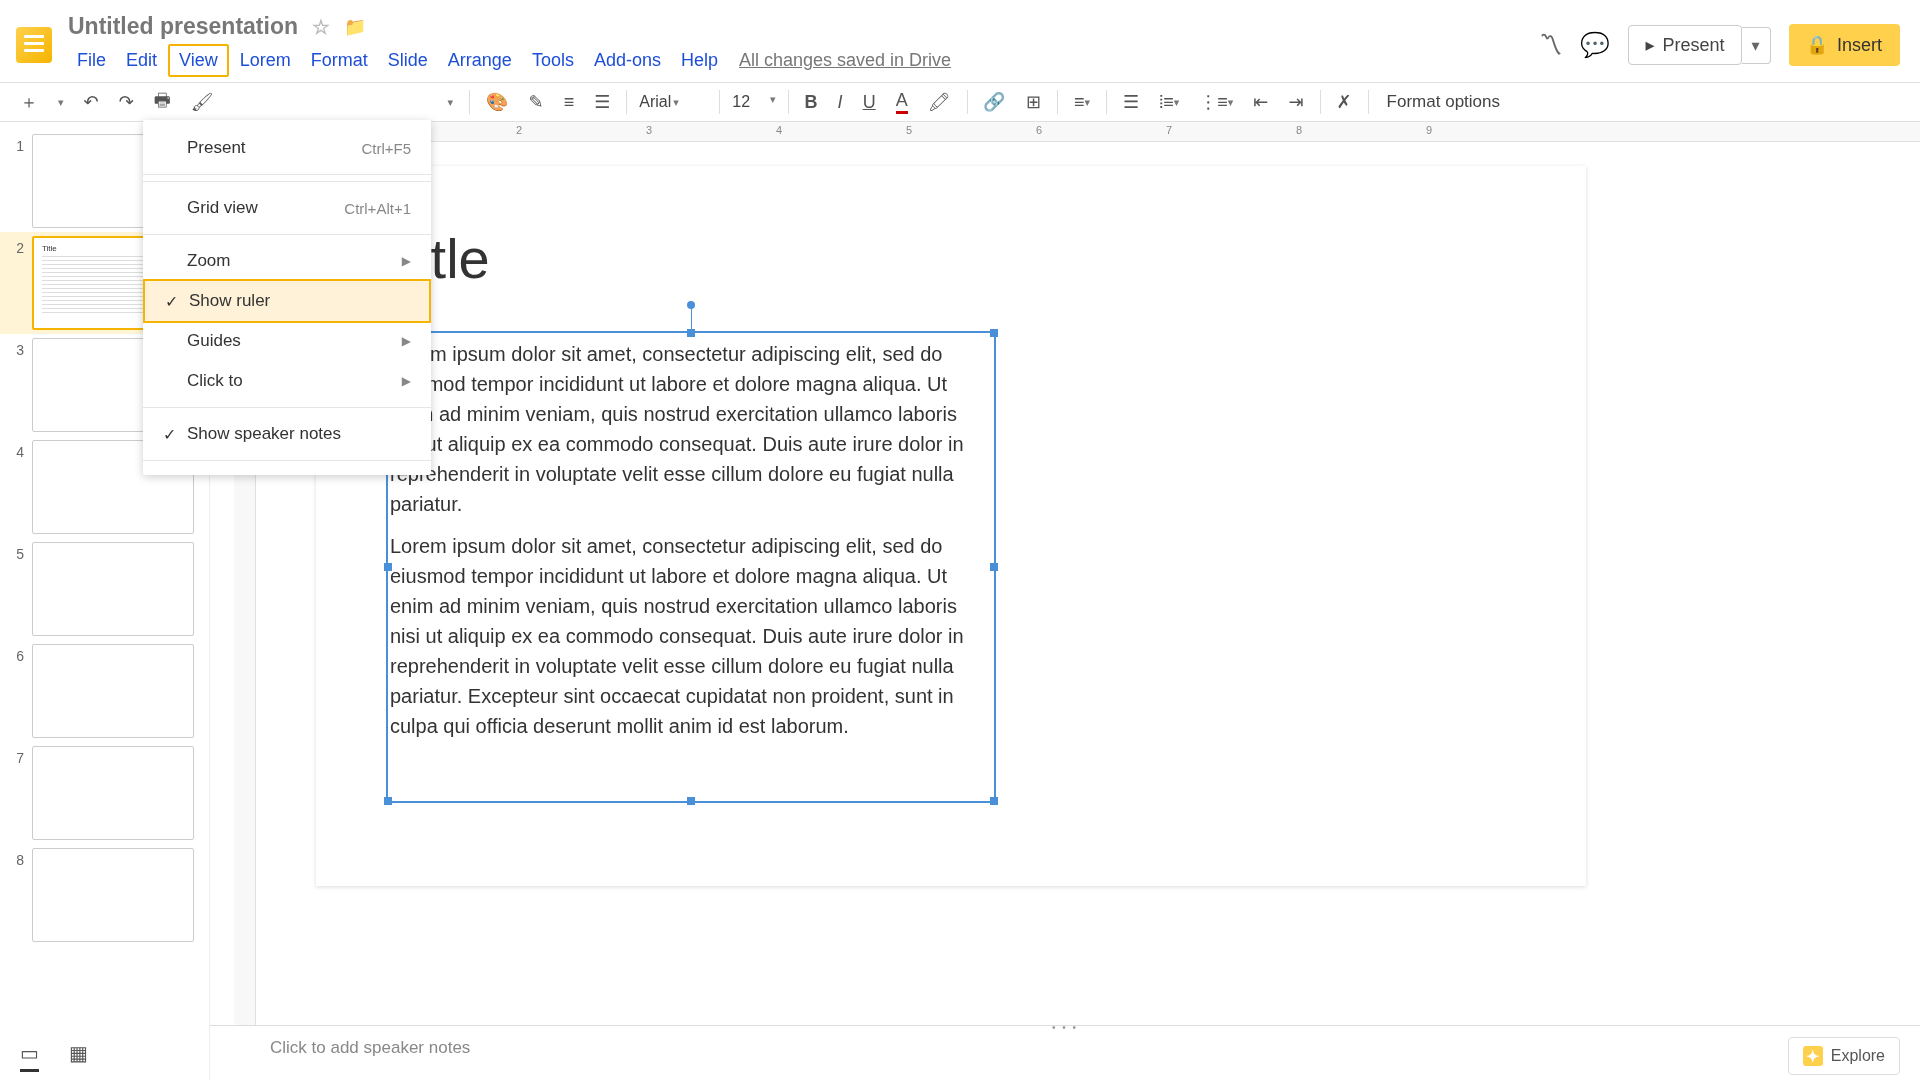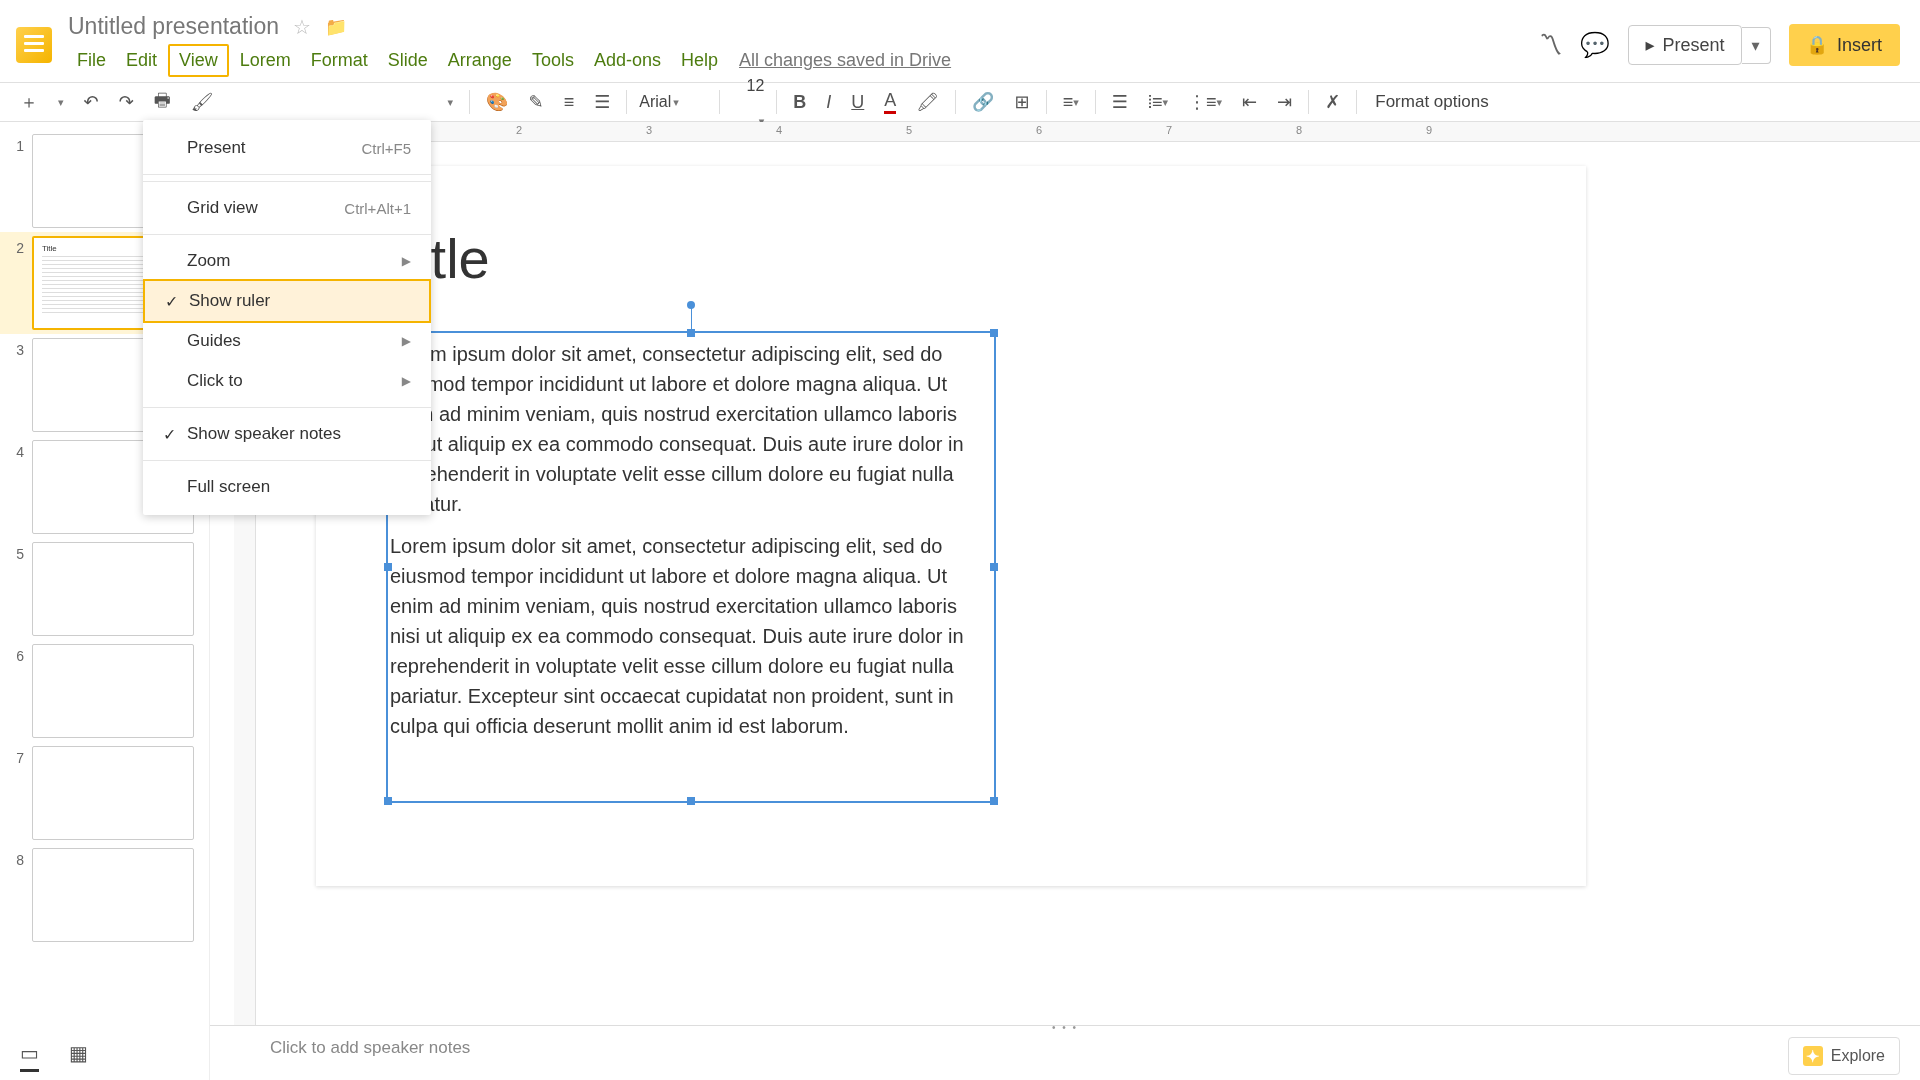--- a/index.html
+++ b/index.html
@@ -5,39 +5,39 @@
 * { margin: 0; padding: 0; box-sizing: border-box; font-family: Arial, sans-serif; }
 body { background: #fff; overflow: hidden; width: 1920px; height: 1080px; position: relative; }
 
 
 .header { display: flex; align-items: center; padding: 8px 20px 0 12px; height: 82px; }
 .logo { width: 44px; height: 44px; margin-right: 12px; display: flex; align-items: center; justify-content: center; }
 .logo-icon { width: 36px; height: 36px; background: linear-gradient(135deg, #ffd04c, #f5b400); border-radius: 4px; position: relative; }
 .logo-icon::before { content: ''; position: absolute; top: 8px; left: 8px; width: 20px; height: 3px; background: #fff; border-radius: 1px; }
 .logo-icon::after { content: ''; position: absolute; top: 15px; left: 8px; width: 20px; height: 3px; background: #fff; border-radius: 1px; box-shadow: 0 7px 0 #fff; }
 .title-area { flex: 1; }
-.doc-title { font-size: 23px; color: #777; font-weight: 400; display: flex; align-items: center; gap: 14px; }
+.doc-title { font-size: 23px; color: #777; font-weight: 700; display: flex; align-items: center; gap: 14px; }
 .star-icon { color: #bbb; font-size: 20px; }
 .folder-icon { color: #888; font-size: 18px; }
 .menubar { display: flex; gap: 2px; margin-top: 4px; align-items: center; }
-.menu-item { padding: 4px 9px; font-size: 18px; color: #4d7c0f; cursor: pointer; }
+.menu-item { padding: 4px 9px; font-size: 18px; color: #1d4ed8; cursor: pointer; }
 .menu-item.active { border: 2px solid #f5b400; border-radius: 2px; background: #fff; }
 .save-status { font-size: 18px; color: #777; text-decoration: underline; margin-left: 10px; }
 .header-right { display: flex; align-items: center; gap: 18px; }
 .header-icon { color: #666; font-size: 24px; cursor: pointer; }
 .present-btn { display: flex; align-items: center; gap: 8px; border: 1.5px solid #ccc; border-radius: 4px; padding: 8px 16px; font-size: 18px; color: #444; cursor: pointer; }
 .present-dropdown { border: 1.5px solid #ccc; border-left: none; border-radius: 0 4px 4px 0; padding: 8px 10px; color: #666; cursor: pointer; margin-left: -18px; }
 .share-btn { background: #ffd04c; border-radius: 4px; padding: 10px 18px; font-size: 18px; color: #333; font-weight: 500; display: flex; align-items: center; gap: 8px; cursor: pointer; }
 
 
 .toolbar { display: flex; align-items: center; border-top: 1px solid #e0e0e0; border-bottom: 1px solid #e0e0e0; height: 40px; padding: 0 12px; gap: 4px; }
 .tb-btn { padding: 6px 8px; color: #555; cursor: pointer; font-size: 18px; display: flex; align-items: center; }
 .tb-sep { width: 1px; height: 24px; background: #ddd; margin: 0 4px; }
 .font-select { min-width: 76px; font-size: 16px; color: #444; padding: 4px; display: flex; align-items: center; gap: 2px; }
-.size-select { min-width: 40px; font-size: 16px; color: #444; padding: 4px; display: flex; align-items: flex-end; gap: 20px; flex-direction: column; }
+.size-select { min-width: 40px; font-size: 16px; color: #444; padding: 4px; display: flex; align-items: flex-start; gap: 20px; }
 .format-options { font-size: 17px; color: #444; margin-left: 10px; }
 .chevron-down { font-size: 11px; color: #777; }
 
 
 .dropdown-menu { position: absolute; top: 120px; left: 143px; width: 288px; background: #fff; box-shadow: 0 2px 10px rgba(0,0,0,0.2); border-radius: 2px; z-index: 100; padding: 8px 0; }
 .menu-row { display: flex; align-items: center; padding: 10px 20px; font-size: 17px; color: #333; cursor: pointer; }
 .menu-row .check { width: 24px; color: #333; font-size: 16px; }
 .menu-row .label { flex: 1; }
 .menu-row .shortcut { color: #888; font-size: 15px; }
 .menu-row .submenu-arrow { color: #888; font-size: 12px; }
@@ -222,24 +222,20 @@
     <span class="check"></span>
     <span class="label">Click to</span>
     <span class="submenu-arrow">▶</span>
   </div>
   <div class="menu-divider"></div>
   <div class="menu-row">
     <span class="check">✓</span>
     <span class="label">Show speaker notes</span>
   </div>
   <div class="menu-divider"></div>
-  <div class="menu-row">
-    <span class="check"></span>
-    <span class="label">Full screen</span>
-  </div>
 </div>
 
 <div class="main">
 
   <div class="slide-panel">
     <div class="slide-thumb-row">
       <div class="slide-num">1</div>
       <div class="slide-thumb"></div>
     </div>
     <div class="slide-thumb-row selected-row">

